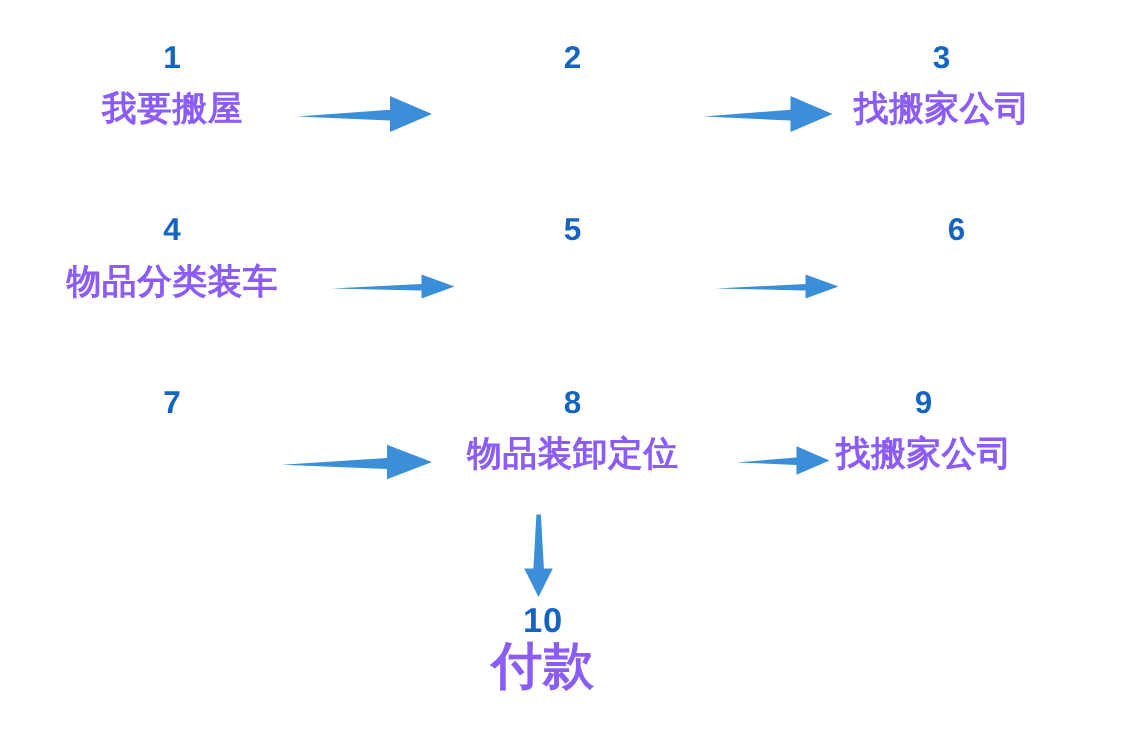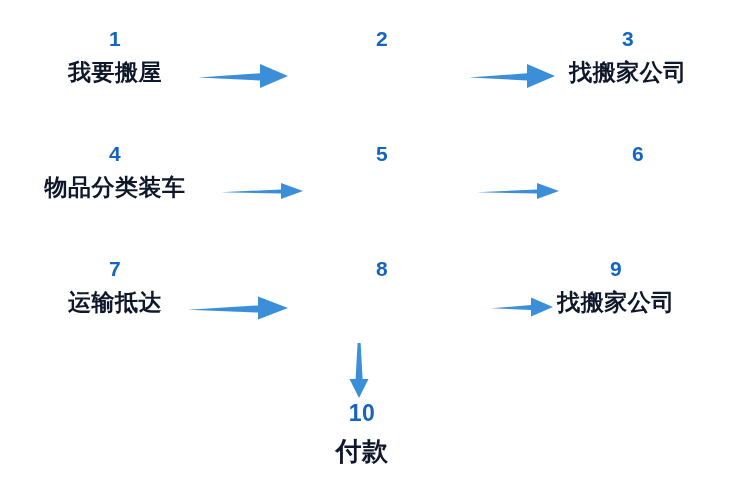--- a/index.html
+++ b/index.html
@@ -27,32 +27,32 @@
     display: block;
     color: #1565c0;
     font-size: 21px;
     font-weight: bold;
     line-height: 1;
     margin-bottom: 11px;
     letter-spacing: 0.5px;
   }
   .node .label {
     display: block;
-    color: #0f172a;
+    color: #8b5cf6;
     font-size: 23px;
     font-weight: bold;
     line-height: 1.05;
     letter-spacing: 0.5px;
   }
   .node.big .num {
     font-size: 23px;
-    margin-bottom: 13px;
+    margin-bottom: 2px;
   }
   .node.big .label {
-    font-size: 26px;
+    font-size: 34px;
   }
 
   
   .arrow {
     position: absolute;
     transform: translateX(-50%);
   }
   .arrow svg { display: block; overflow: visible; }
   .arrow-down {
     position: absolute;
@@ -111,31 +111,31 @@
       <path d="M0 12.3 L60 9.4 L60 3 L82 11 L60 19 L60 13.6 Z" fill="#3b8ed8"></path>
     </svg>
   </div>
 
   <div class="node" style="left:638px; top:143px;">
     <span class="num">6</span>
   </div>
 
   <div class="node" style="left:115px; top:258px;">
     <span class="num">7</span>
-    <span class="label">运输抵达</span>
   </div>
 
   <div class="arrow" style="left:238px; top:294px;">
     <svg width="100" height="28" viewBox="0 0 100 28" aria-hidden="true">
       <path d="M0 15.8 L70 11.4 L70 2.5 L100 14 L70 25.5 L70 18.6 Z" fill="#3b8ed8"></path>
     </svg>
   </div>
 
   <div class="node" style="left:382px; top:258px;">
     <span class="num">8</span>
+    <span class="label">物品装卸定位</span>
   </div>
 
   <div class="arrow" style="left:522px; top:295px;">
     <svg width="62" height="24" viewBox="0 0 62 24" aria-hidden="true">
       <path d="M0 13.3 L40 10 L40 2.5 L62 12 L40 21.5 L40 15 Z" fill="#3b8ed8"></path>
     </svg>
   </div>
 
   <div class="node" style="left:616px; top:258px;">
     <span class="num">9</span>

